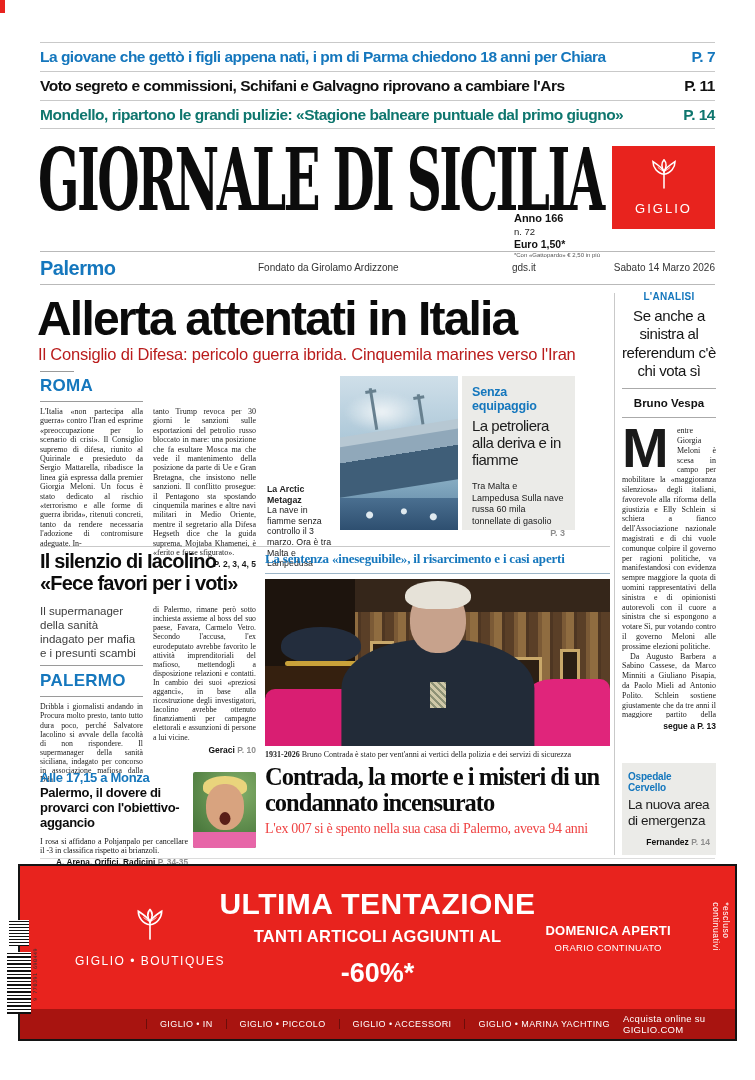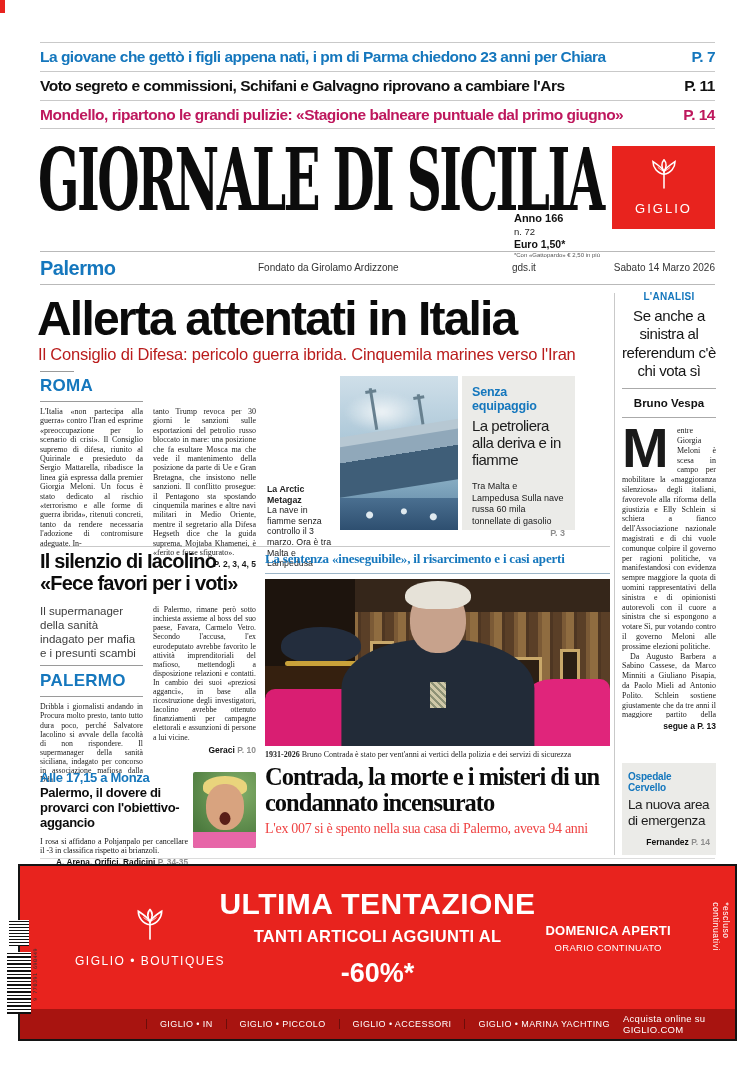--- a/index.html
+++ b/index.html
@@ -1,21 +1,21 @@
 <!DOCTYPE html>
 <html><head>
 <meta charset="utf-8">
 <style>
   * { margin:0; padding:0; box-sizing:border-box; }
   html,body { background:#ffffff; }
   .page { position:relative; width:755px; height:1080px; background:#fff; overflow:hidden;
           font-family:"Liberation Sans", sans-serif; color:#111; }
   .serif { font-family:"Liberation Serif", serif; }
   .blue { color:#1577bd; }
-  .gray { color:#be185d; }
+  .gray { color:#0f766e; }
   .pg { color:#8e8e8e; font-weight:700; }
 
   .corner-mark { position:absolute; left:0; top:0; width:5px; height:13px; background:#e8231e; }
 
   
   .tophead { position:absolute; left:40px; width:675px; top:42px; }
   .th-row { display:flex; justify-content:space-between; align-items:center; height:29px;
             border-top:1px solid #c9c9c9; font-weight:700; font-size:15.5px; letter-spacing:-0.5px; }
   .th-row:last-child { border-bottom:1px solid #c9c9c9; }
   .th-page { font-weight:700; margin-left:10px; white-space:nowrap; }
@@ -186,21 +186,21 @@
 </style>
 </head>
 <body>
 
 <div class="page">
 
   <div class="corner-mark"></div>
 
   <div class="tophead">
     <div class="th-row blue">
-      <span>La giovane che gettò i figli appena nati, i pm di Parma chiedono 23 anni per Chiara</span>
+      <span>La giovane che gettò i figli appena nati, i pm di Parma chiedono 18 anni per Chiara</span>
       <span class="th-page">P. 7</span>
     </div>
     <div class="th-row">
       <span>Voto segreto e commissioni, Schifani e Galvagno riprovano a cambiare l'Ars</span>
       <span class="th-page">P. 11</span>
     </div>
     <div class="th-row gray">
       <span>Mondello, ripartono le grandi pulizie: «Stagione balneare puntuale dal primo giugno»</span>
       <span class="th-page">P. 14</span>
     </div>

